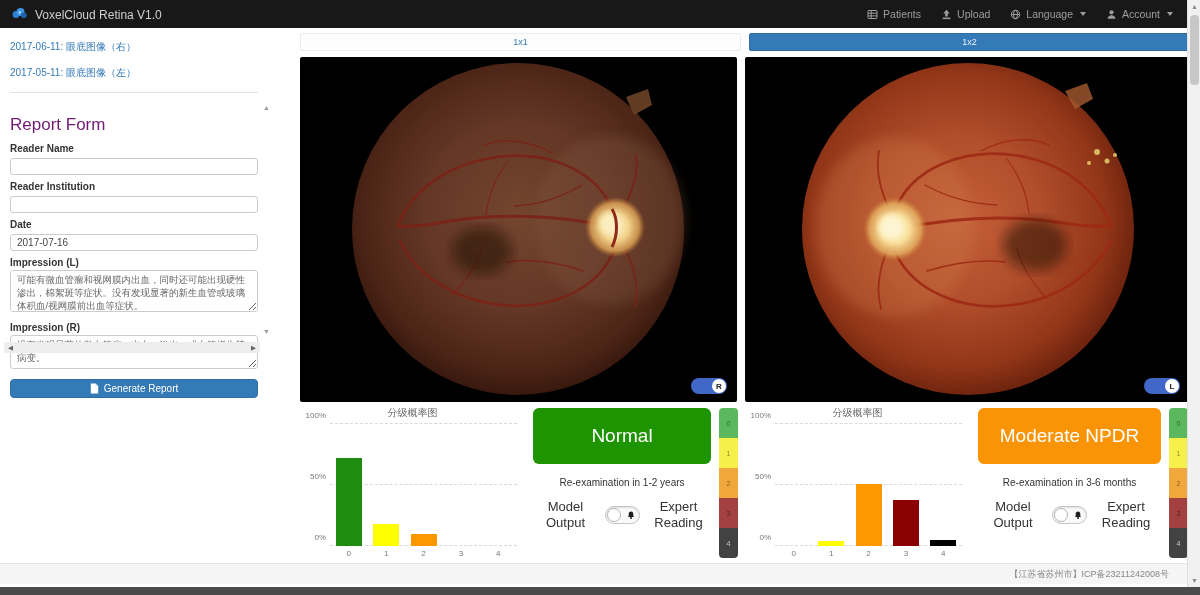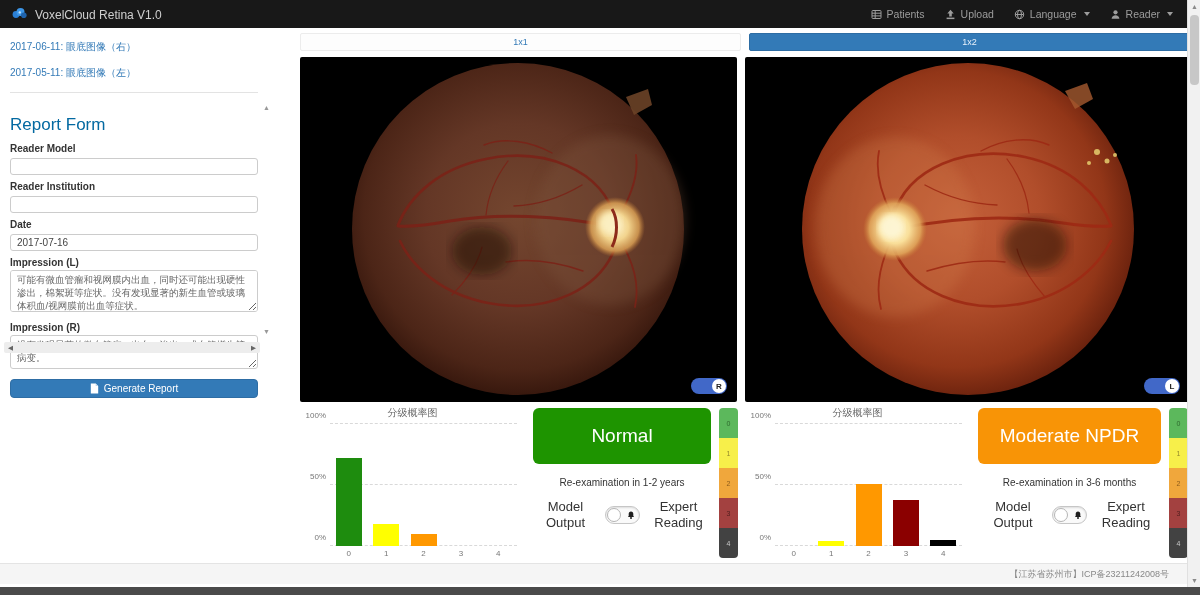--- a/index.html
+++ b/index.html
@@ -22,21 +22,21 @@
   .page-scrollbar { position:absolute; right:0; top:0; width:13px; height:587px; background:#f1f1f1; border-left:1px solid #e0e0e0; }
   .ps-arrow { position:absolute; left:0; width:13px; height:13px; color:#8a8a8a; font-size:7px; text-align:center; line-height:13px; }
   .ps-up { top:0; }
   .ps-down { bottom:0; }
   .ps-thumb { position:absolute; left:2px; top:15px; width:9px; height:70px; background:#c7c7c7; border-radius:4px; }
 
   
   .sidebar { position:absolute; left:0; top:28px; width:290px; height:330px; background:#fff; padding:8px 32px 0 10px; }
   .slink { display:block; color:#337ab7; font-size:10px; text-decoration:none; margin:4px 0 12px 0; cursor:pointer; }
   .sb-divider { border:none; border-top:1px solid #e3e3e3; margin:4px 0 8px 0; }
-  .form-title { font-size:17px; font-weight:400; color:#0369a1; margin:22px 0 8px 0; }
+  .form-title { font-size:17px; font-weight:400; color:#701a75; margin:22px 0 8px 0; }
   .f-label { display:block; font-size:10px; font-weight:bold; color:#333; line-height:11px; margin-bottom:2px; }
   .f-group { margin-bottom:6px; }
   .f-input { width:248px; height:17px; border:1px solid #ccc; border-radius:3px; font-size:10px; color:#444;
              padding:1px 6px; font-family:"Liberation Sans", sans-serif; background:#fff; }
   .f-textarea { width:248px; border:1px solid #ccc; border-radius:3px; font-size:9.5px; color:#666;
                 padding:3px 6px; font-family:"Liberation Sans", sans-serif; resize:vertical; line-height:1.35; }
   .ta-l { height:42px; }
   .ta-r { height:34px; }
   .btn-generate { width:248px; height:19px; background:#337ab7; border:1px solid #2e6da4; border-radius:4px;
                   color:#fff; font-size:10px; cursor:pointer; display:flex; align-items:center; justify-content:center; gap:5px;
@@ -132,34 +132,34 @@
           <path d="M1.3 5.5 H9.7" stroke="#9d9d9d"></path>
         </svg>
         <span>Language</span>
         <span class="caret"></span>
       </a>
       <a class="nav-item">
         <svg width="11" height="11" viewBox="0 0 11 11">
           <circle cx="5.5" cy="3.3" r="2.1" fill="#9d9d9d"></circle>
           <path d="M1.6 9.8 C1.8 7.4 3.4 6.2 5.5 6.2 C7.6 6.2 9.2 7.4 9.4 9.8 Z" fill="#9d9d9d"></path>
         </svg>
-        <span>Reader</span>
+        <span>Account</span>
         <span class="caret"></span>
       </a>
     </nav>
   </header>
 
   <aside class="sidebar">
     <a class="slink">2017-06-11: 眼底图像（右）</a>
     <a class="slink">2017-05-11: 眼底图像（左）</a>
     <hr class="sb-divider">
     <h2 class="form-title">Report Form</h2>
 
     <div class="f-group">
-      <label class="f-label">Reader Model</label>
+      <label class="f-label">Reader Name</label>
       <input class="f-input" type="text" value="" style="">
     </div>
     <div class="f-group">
       <label class="f-label">Reader Institution</label>
       <input class="f-input" type="text" value="" style="">
     </div>
     <div class="f-group">
       <label class="f-label">Date</label>
       <input class="f-input" type="text" value="2017-07-16" style="">
     </div>

